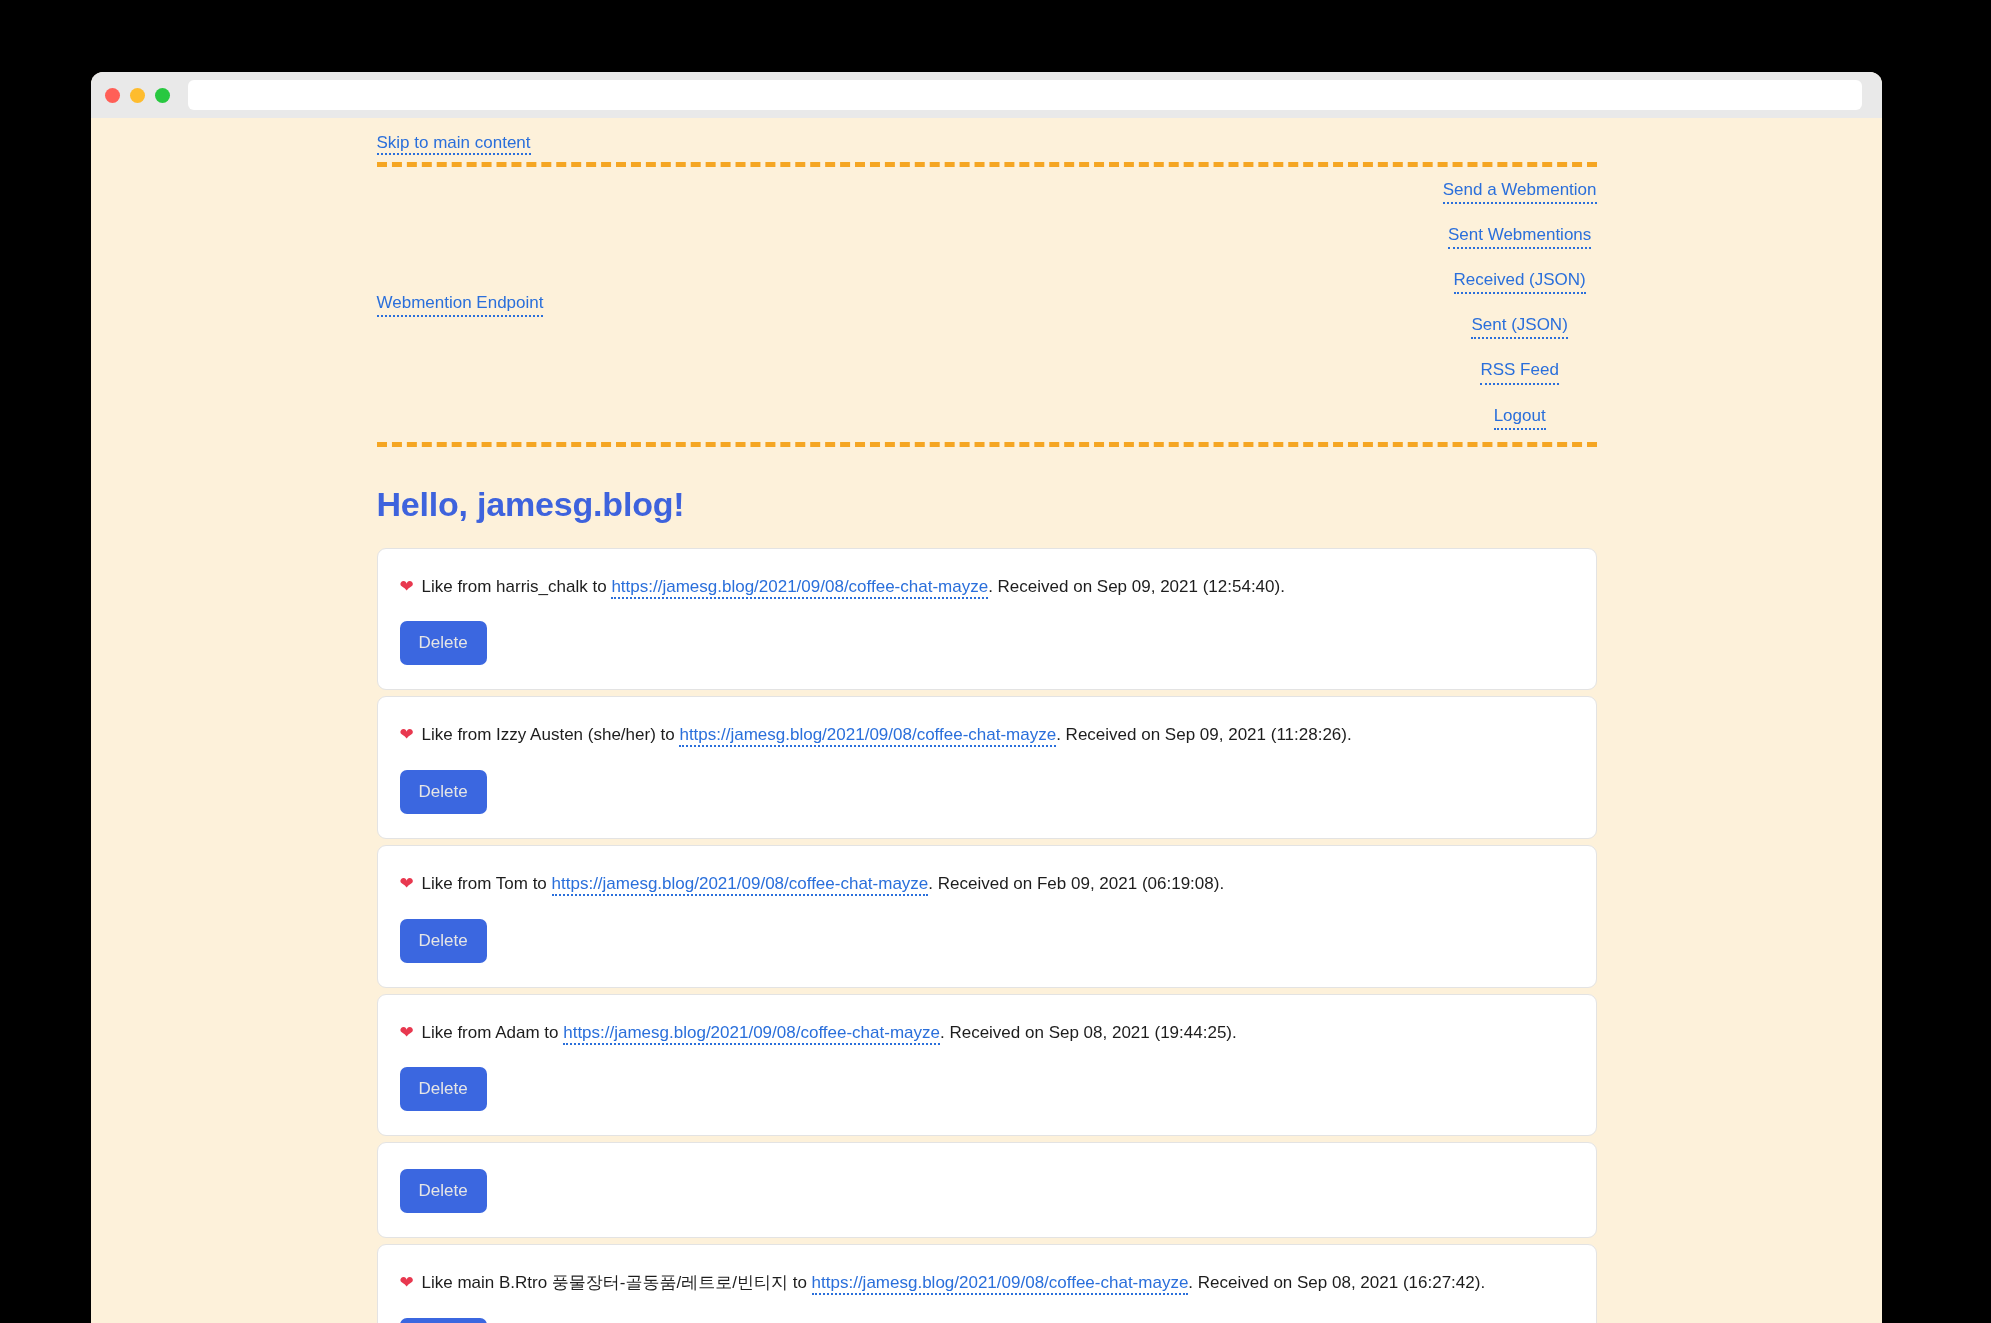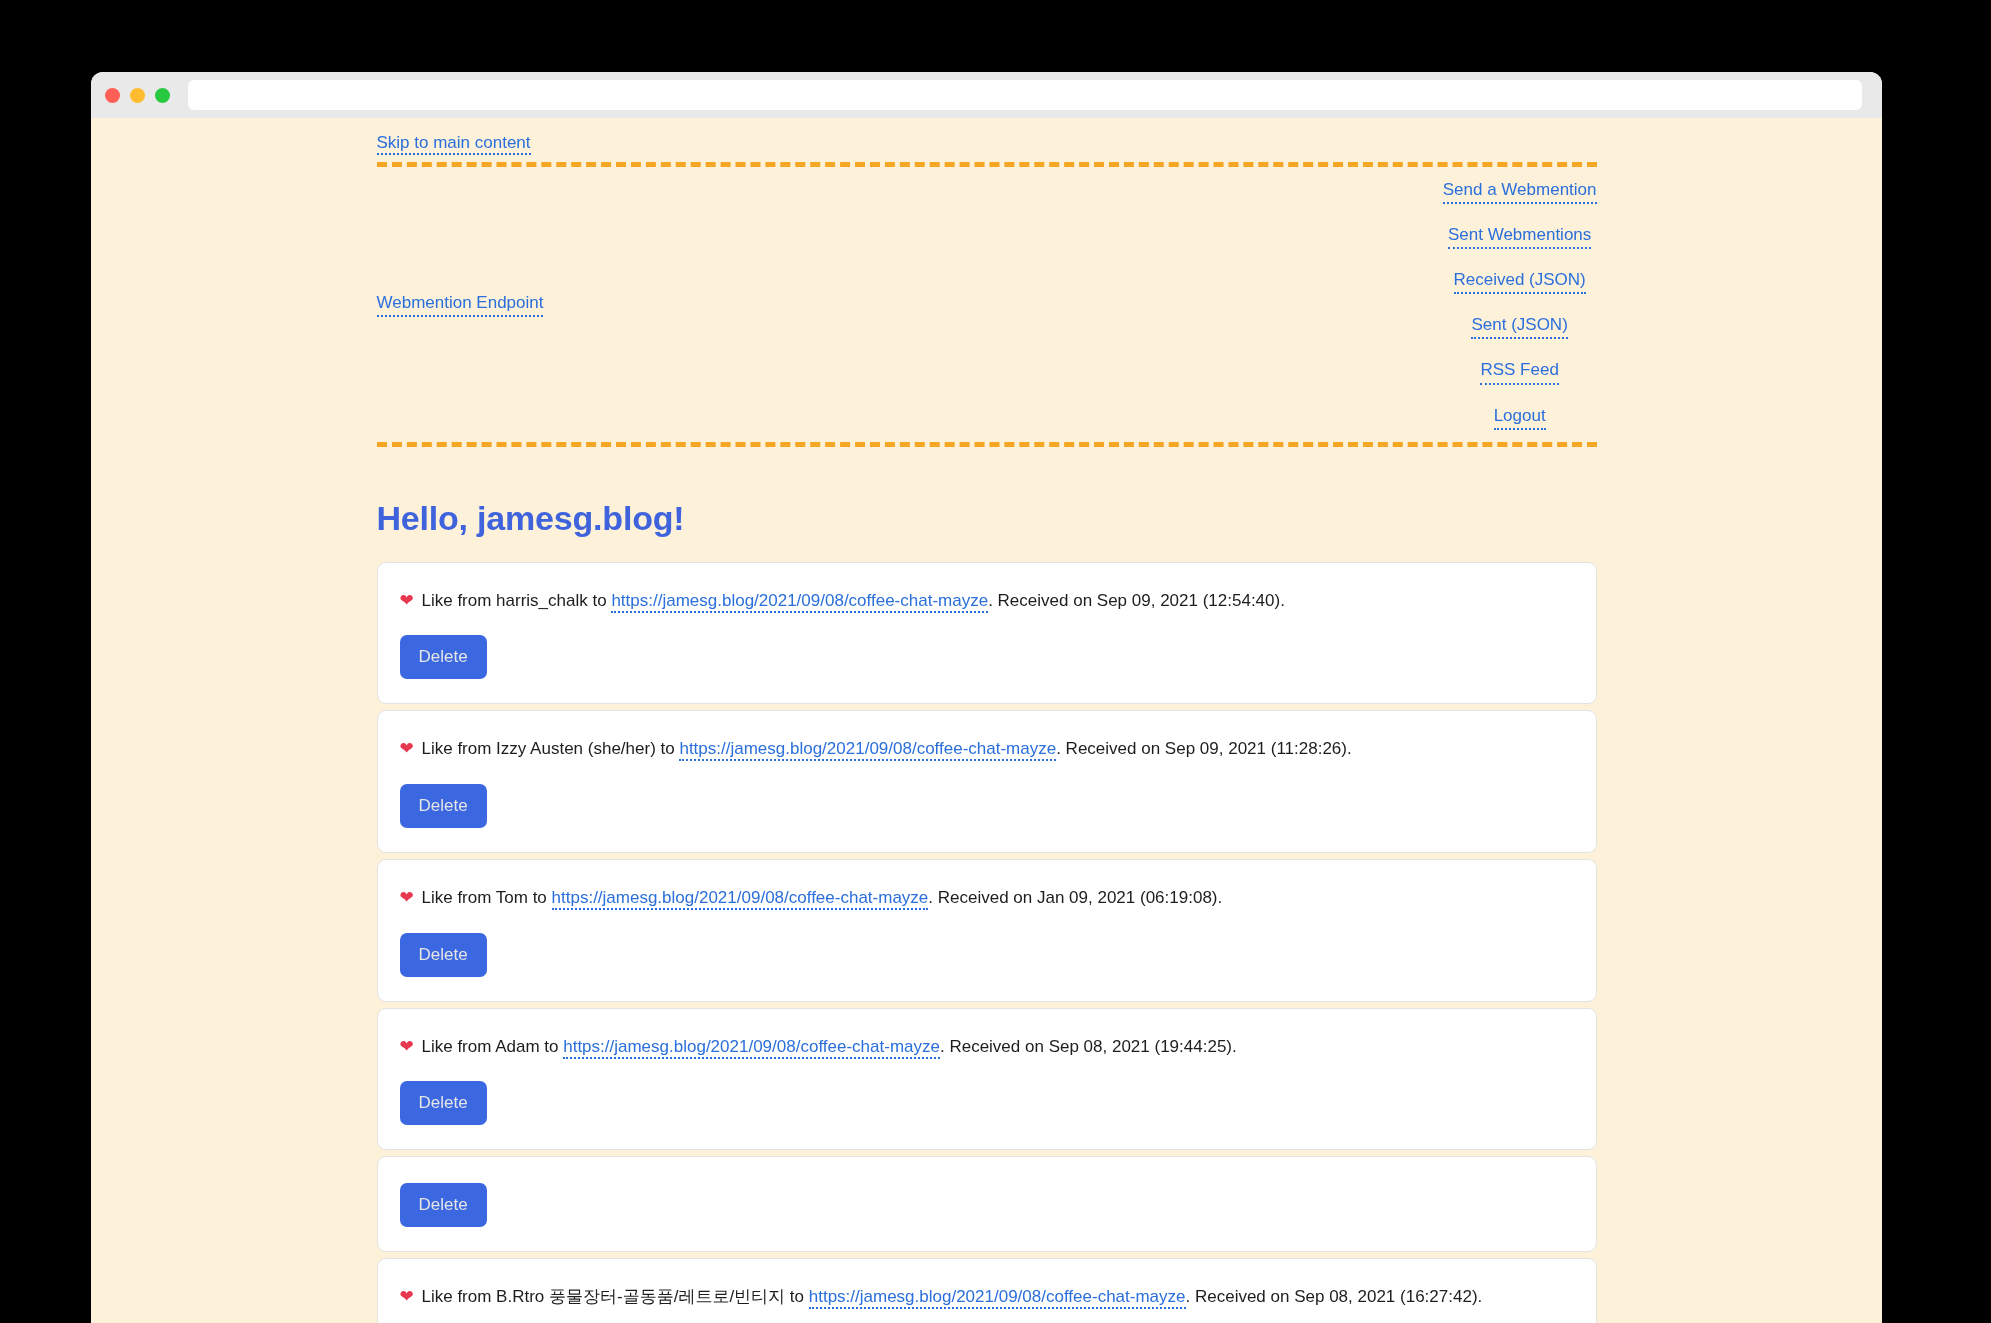--- a/index.html
+++ b/index.html
@@ -113,21 +113,21 @@
     align-items: center;
     gap: 20px;
     flex-direction: column;
   }
 
   h1.page-title {
     color: #3e63dd;
     font-size: 34px;
     font-weight: bold;
     letter-spacing: -0.2px;
-    margin: 52px 0 24px 0;
+    margin: 38px 0 24px 0;
   }
 
   
   .mention-list {
     display: flex;
     flex-direction: column;
     gap: 6px;
     padding-bottom: 40px;
   }
 
@@ -201,21 +201,21 @@
           <a class="link" href="#">RSS Feed</a>
           <a class="link" href="#">Logout</a>
         </div>
       </nav>
 
       <h1 class="page-title" id="main">Hello, jamesg.blog!</h1>
 
       <div class="mention-list">
           <div class="mention-card"><div class="mention-text"><span class="heart">❤</span><span> Like from harris_chalk to </span><a class="link" href="#">https://jamesg.blog/2021/09/08/coffee-chat-mayze</a><span>. Received on Sep 09, 2021 (12:54:40).</span></div><button class="delete-button">Delete</button></div>
           <div class="mention-card"><div class="mention-text"><span class="heart">❤</span><span> Like from Izzy Austen (she/her) to </span><a class="link" href="#">https://jamesg.blog/2021/09/08/coffee-chat-mayze</a><span>. Received on Sep 09, 2021 (11:28:26).</span></div><button class="delete-button">Delete</button></div>
-          <div class="mention-card"><div class="mention-text"><span class="heart">❤</span><span> Like from Tom to </span><a class="link" href="#">https://jamesg.blog/2021/09/08/coffee-chat-mayze</a><span>. Received on Jan 09, 2021 (06:19:08).</span></div><button class="delete-button">Delete</button></div>
+          <div class="mention-card"><div class="mention-text"><span class="heart">❤</span><span> Like from Tom to </span><a class="link" href="#">https://jamesg.blog/2021/09/08/coffee-chat-mayze</a><span>. Received on Feb 09, 2021 (06:19:08).</span></div><button class="delete-button">Delete</button></div>
           <div class="mention-card"><div class="mention-text"><span class="heart">❤</span><span> Like from Adam to </span><a class="link" href="#">https://jamesg.blog/2021/09/08/coffee-chat-mayze</a><span>. Received on Sep 08, 2021 (19:44:25).</span></div><button class="delete-button">Delete</button></div>
           <div class="mention-card"><button class="delete-button">Delete</button></div>
-          <div class="mention-card"><div class="mention-text"><span class="heart">❤</span><span> Like from B.Rtro 풍물장터-골동품/레트로/빈티지 to </span><a class="link" href="#">https://jamesg.blog/2021/09/08/coffee-chat-mayze</a><span>. Received on Sep 08, 2021 (16:27:42).</span></div><button class="delete-button">Delete</button></div>
+          <div class="mention-card"><div class="mention-text"><span class="heart">❤</span><span> Like main B.Rtro 풍물장터-골동품/레트로/빈티지 to </span><a class="link" href="#">https://jamesg.blog/2021/09/08/coffee-chat-mayze</a><span>. Received on Sep 08, 2021 (16:27:42).</span></div><button class="delete-button">Delete</button></div>
         </div>
 
     </div>
   </div>
 </div>
 
 </body></html>

